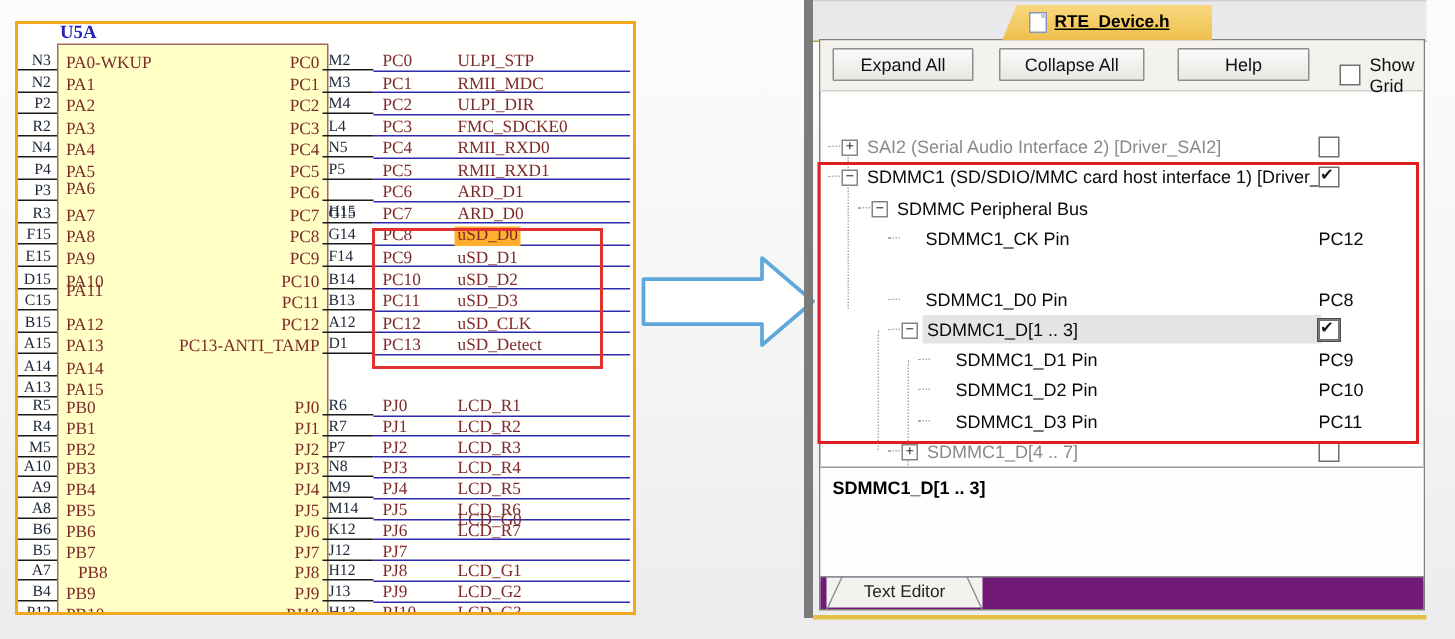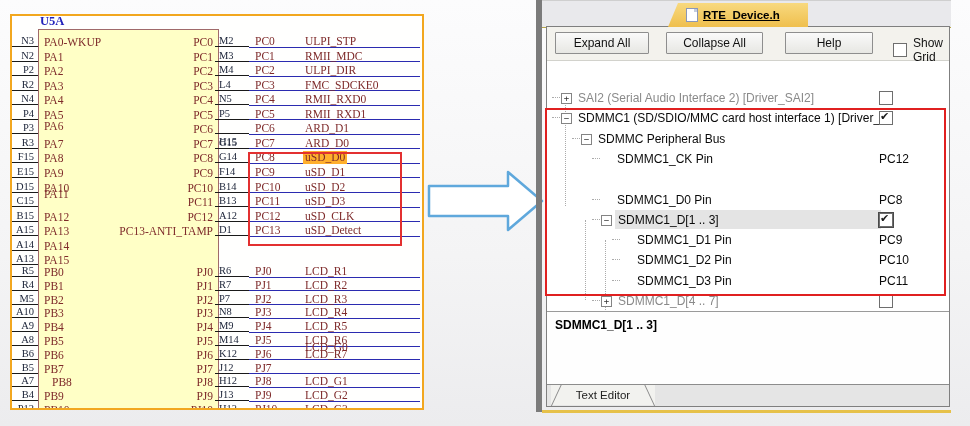--- a/index.html
+++ b/index.html
@@ -72,21 +72,21 @@
   .tcheck{position:absolute;left:332px;top:3px;}
   .guide{position:absolute;width:0;border-left:1px dotted #ABABAB;}
   .dash{position:absolute;height:0;border-top:1px dotted #ABABAB;width:8px;top:9px;}
   .treeredbox{position:absolute;left:545px;top:108px;width:397px;height:184px;
               border:2px solid #E02020;pointer-events:none;z-index:5;}
 
   .desc{position:absolute;left:0;right:0;top:284px;height:76px;background:#FEFEFE;
         border-top:1px solid #9A9A9A;}
   .desc .dtxt{position:absolute;left:8px;top:6px;font-size:12px;font-weight:bold;color:#000;}
 
-  .btabs{position:absolute;left:0;right:0;bottom:0;height:21px;background:#e5e5e5;border-top:1px solid #8C8C8C;}
+  .btabs{position:absolute;left:0;right:0;bottom:0;height:21px;background:#701a75;border-top:1px solid #8C8C8C;}
   .btab{position:absolute;top:0;height:20px;font-size:11.5px;color:#222;text-align:center;
         padding-top:4px;box-sizing:border-box;cursor:default;}
   .btab .edge{position:absolute;top:-1px;width:1px;height:22px;background:#8C8C8C;}
   .btab .edge.l{left:5px;transform:skewX(-25deg);}
   .btab .edge.r{right:5px;transform:skewX(25deg);}
   #btab-text{left:4px;width:104px;background:#F2F2EF;}
   #btab-cfg{left:110px;width:180px;background:#FCFCFB;font-weight:bold;}
   .orangeline{position:absolute;left:542px;top:410px;width:409px;height:3px;background:#E6C14A;}
 </style>
 </head>

